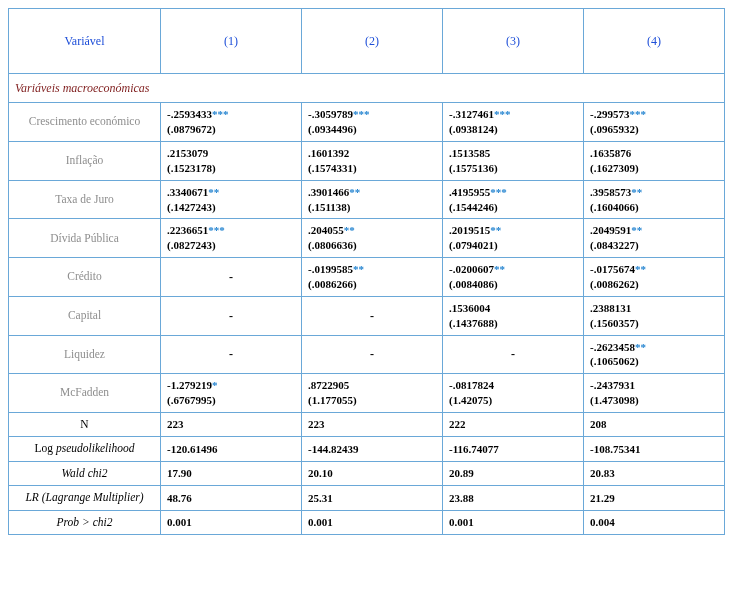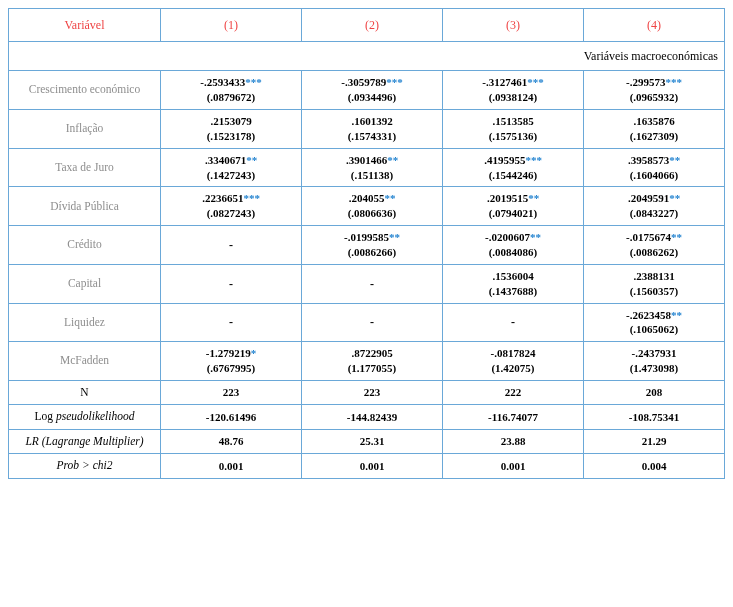--- a/index.html
+++ b/index.html
@@ -17,47 +17,48 @@
   }
   th, td {
     border: 1px solid #6aa8d8;
     padding: 4px 6px;
     vertical-align: middle;
     font-size: 11px;
     line-height: 1.35;
   }
   th {
     font-weight: normal;
-    color: #ef4444;
-    text-align: center;
-    padding: 8px 4px;
+    color: #1d4ed8;
+    text-align: center;
+    padding: 24px 4px;
     font-size: 12px;
     margin-left: 24px;
   }
   .col-var { width: 152px; }
   .col-val { width: auto; }
   .section-row td {
-    color: #000000;
-    text-align: right;
+    color: #7f1d1d;
+    text-align: left;
     padding: 6px 6px;
     font-size: 12px;
+    font-style: italic;
   }
   .rowlabel {
     text-align: center;
     color: #8e8e8e;
     font-weight: normal;
     font-size: 11.5px;
   }
   .statlabel {
     text-align: center;
     color: #000;
     font-size: 11.5px;
   }
   .cell {
-    text-align: center;
+    text-align: left;
     color: #000;
     font-weight: bold;
     font-size: 11px;
   }
   .dash {
     text-align: center;
     font-weight: bold;
     font-size: 12px;
   }
   .stars { color: #1b7fce; font-weight: bold; }
@@ -163,20 +164,27 @@
 
     <tr>
       <td class="statlabel"><span>Log </span><span class="ital">pseudolikelihood</span></td>
       <td class="cell">-120.61496</td>
       <td class="cell">-144.82439</td>
       <td class="cell">-116.74077</td>
       <td class="cell">-108.75341</td>
     </tr>
 
 
+    <tr>
+      <td class="statlabel ital">Wald chi2</td>
+      <td class="cell">17.90</td>
+      <td class="cell">20.10</td>
+      <td class="cell">20.89</td>
+      <td class="cell">20.83</td>
+    </tr>
 
     <tr>
       <td class="statlabel ital">LR (Lagrange Multiplier)</td>
       <td class="cell">48.76</td>
       <td class="cell">25.31</td>
       <td class="cell">23.88</td>
       <td class="cell">21.29</td>
     </tr>
 
     <tr>

